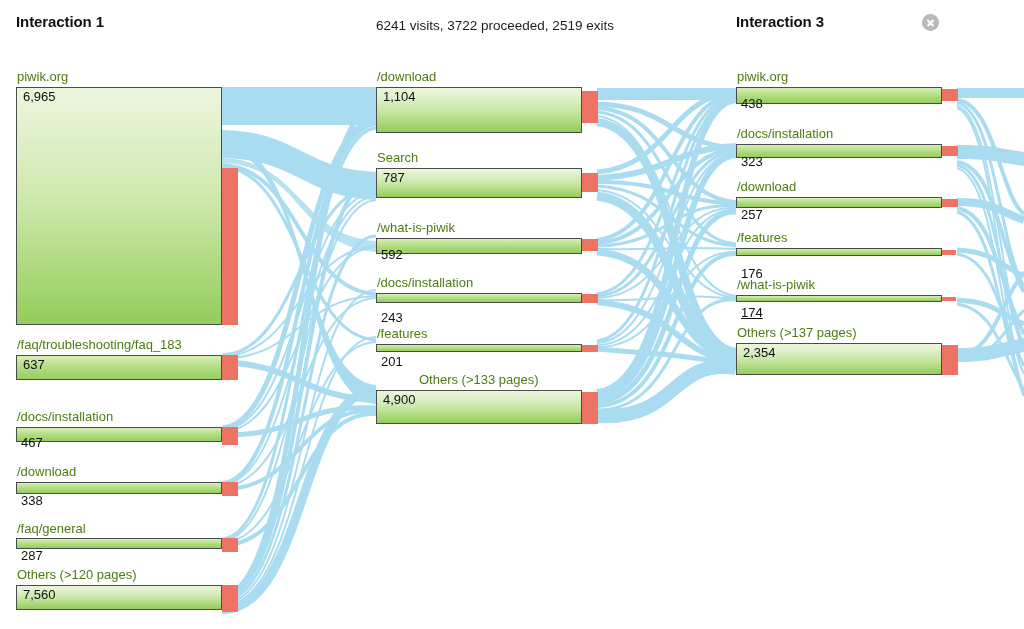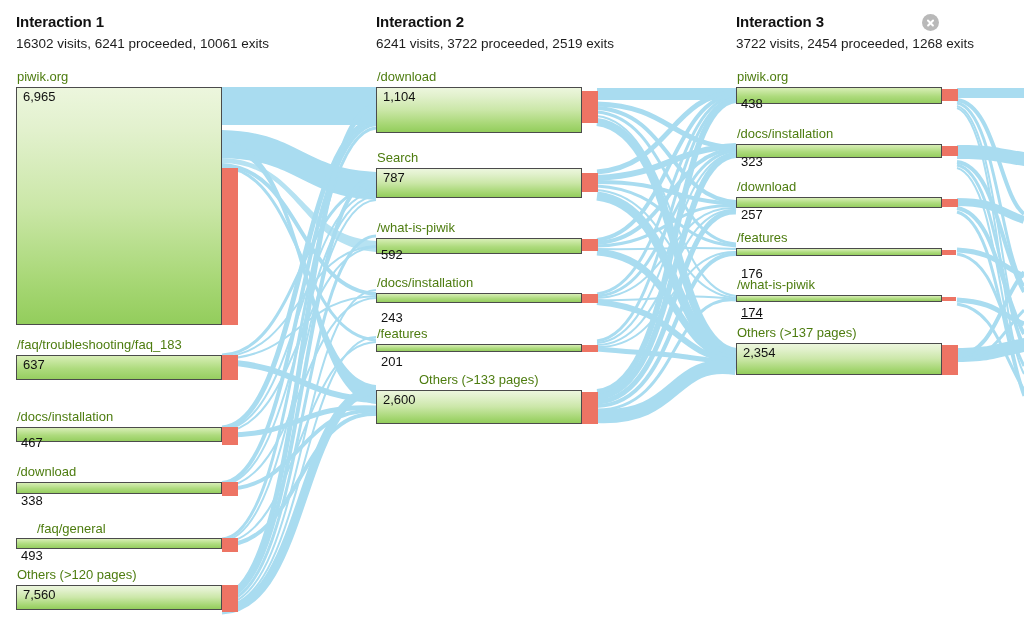--- a/index.html
+++ b/index.html
@@ -193,21 +193,20 @@
 
       <path class="rb" d="M957,348 C990,348 995,344 1024,338 L1024,352 C995,358 990,362 957,362 Z"></path>
       <path class="rbl" stroke-width="4" d="M957,356 C995,352 1000,300 1024,272"></path>
       <path class="rbl" stroke-width="3" d="M957,360 C995,358 1000,334 1024,310"></path>
     </g>
   </svg>
 
   <div class="column" id="col1">
     <div class="col-head">
       <div class="col-title">Interaction 1</div>
-      <div class="col-sub">16302 visits, 6241 proceeded, 10061 exits</div>
     </div>
 
     <div class="node" style="top:70px;">
       <div class="node-label" style="top:0;">piwik.org</div>
       <div class="bar-wrap" style="top:17px;">
         <div class="bar" style="width:206px;height:238px;"></div>
         <div class="exit" style="left:206px;top:81px;width:16px;height:157px;"></div>
         <div class="bar-value">6,965</div>
       </div>
     </div>
@@ -233,41 +232,40 @@
     <div class="node" style="top:465px;">
       <div class="node-label" style="top:0;">/download</div>
       <div class="bar-wrap" style="top:17px;">
         <div class="bar thin" style="width:206px;height:12px;"></div>
         <div class="exit" style="left:206px;top:0px;width:16px;height:14px;"></div>
         <div class="bar-value below" style="top:12px;left:5px;">338</div>
       </div>
     </div>
 
     <div class="node" style="top:521px;">
-      <div class="node-label" style="top:1px;margin-left:20px;">/faq/general</div>
+      <div class="node-label" style="top:1px;">/faq/general</div>
       <div class="bar-wrap" style="top:17px;">
         <div class="bar thin" style="width:206px;height:11px;"></div>
         <div class="exit" style="left:206px;top:0px;width:16px;height:14px;"></div>
-        <div class="bar-value below" style="top:11px;left:5px;">493</div>
+        <div class="bar-value below" style="top:11px;left:5px;">287</div>
       </div>
     </div>
 
     <div class="node" style="top:568px;">
       <div class="node-label" style="top:0;">Others (&gt;120 pages)</div>
       <div class="bar-wrap" style="top:17px;">
         <div class="bar" style="width:206px;height:25px;"></div>
         <div class="exit" style="left:206px;top:0px;width:16px;height:27px;"></div>
         <div class="bar-value">7,560</div>
       </div>
     </div>
   </div>
 
   <div class="column" id="col2">
     <div class="col-head">
-      <div class="col-title">Interaction 2</div>
       <div class="col-sub">6241 visits, 3722 proceeded, 2519 exits</div>
     </div>
 
     <div class="node" style="top:70px;">
       <div class="node-label" style="top:0;">/download</div>
       <div class="bar-wrap" style="top:17px;">
         <div class="bar" style="width:206px;height:46px;"></div>
         <div class="exit" style="left:206px;top:4px;width:16px;height:32px;"></div>
         <div class="bar-value">1,104</div>
       </div>
@@ -307,29 +305,28 @@
         <div class="exit" style="left:206px;top:1px;width:16px;height:7px;"></div>
         <div class="bar-value below" style="top:11px;left:5px;">201</div>
       </div>
     </div>
 
     <div class="node" style="top:373px;">
       <div class="node-label" style="top:0;margin-left:42px;">Others (&gt;133 pages)</div>
       <div class="bar-wrap" style="top:17px;">
         <div class="bar" style="width:206px;height:34px;"></div>
         <div class="exit" style="left:206px;top:2px;width:16px;height:32px;"></div>
-        <div class="bar-value">2,600</div>
+        <div class="bar-value">4,900</div>
       </div>
     </div>
   </div>
 
   <div class="column" id="col3">
     <div class="col-head">
       <div class="col-title">Interaction 3</div>
-      <div class="col-sub">3722 visits, 2454 proceeded, 1268 exits</div>
     </div>
 
     <div class="node" style="top:70px;">
       <div class="node-label" style="top:0;">piwik.org</div>
       <div class="bar-wrap" style="top:17px;">
         <div class="bar thin" style="width:206px;height:17px;"></div>
         <div class="exit" style="left:206px;top:2px;width:16px;height:12px;"></div>
         <div class="bar-value below" style="top:10px;left:5px;">438</div>
       </div>
     </div>

